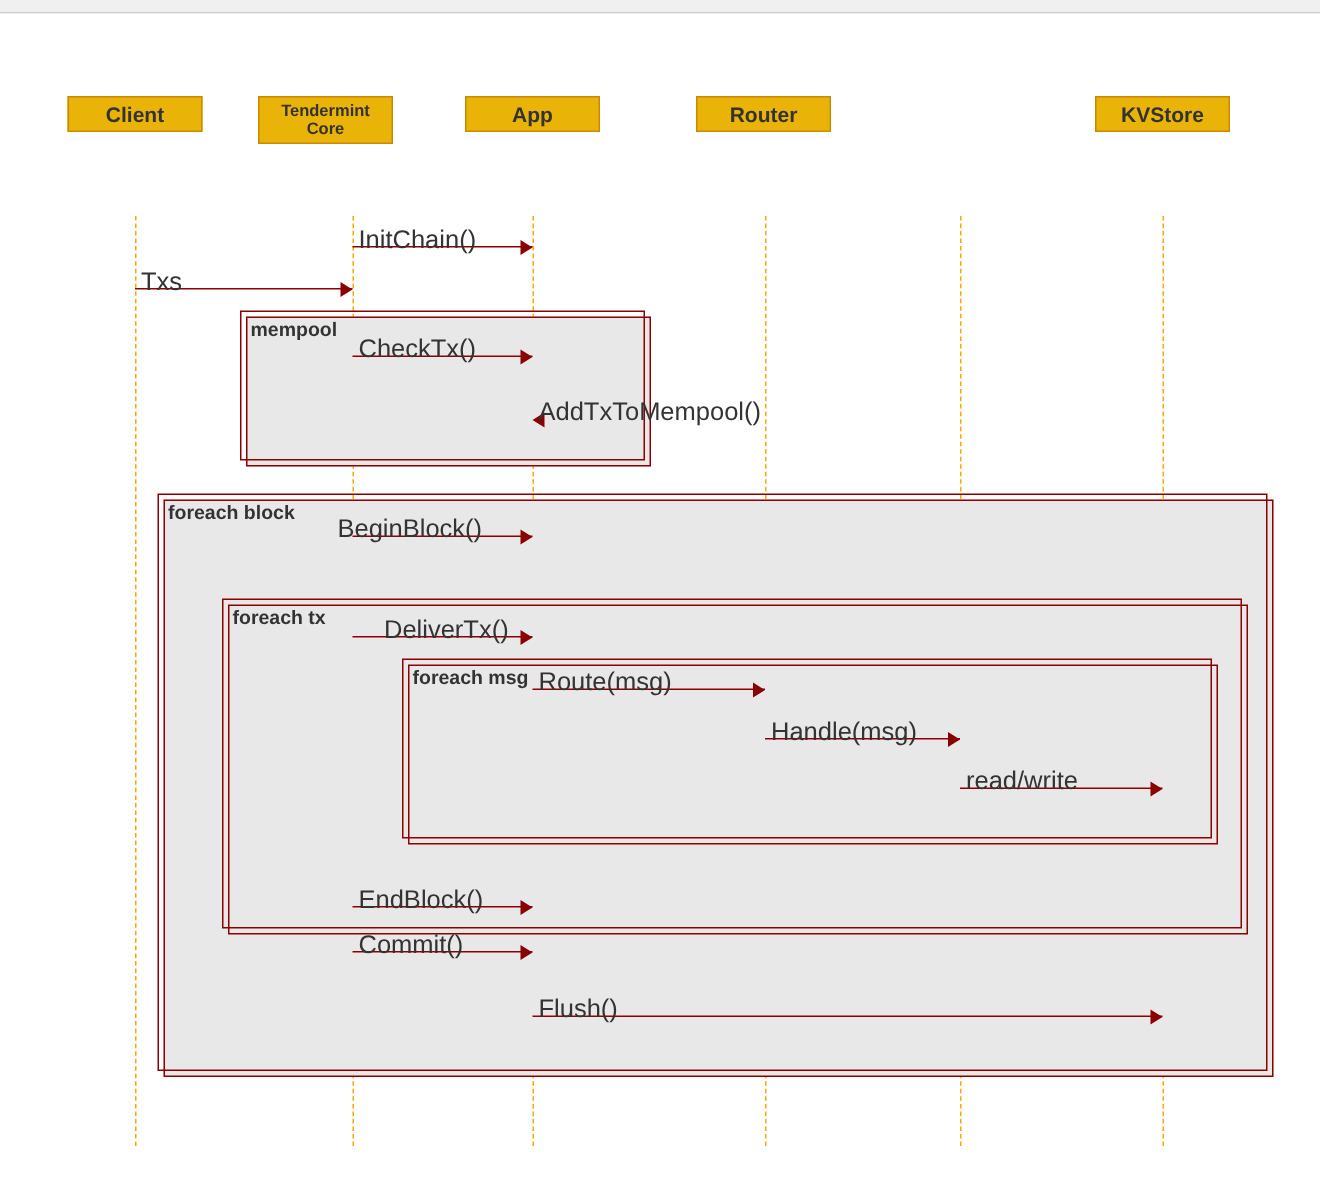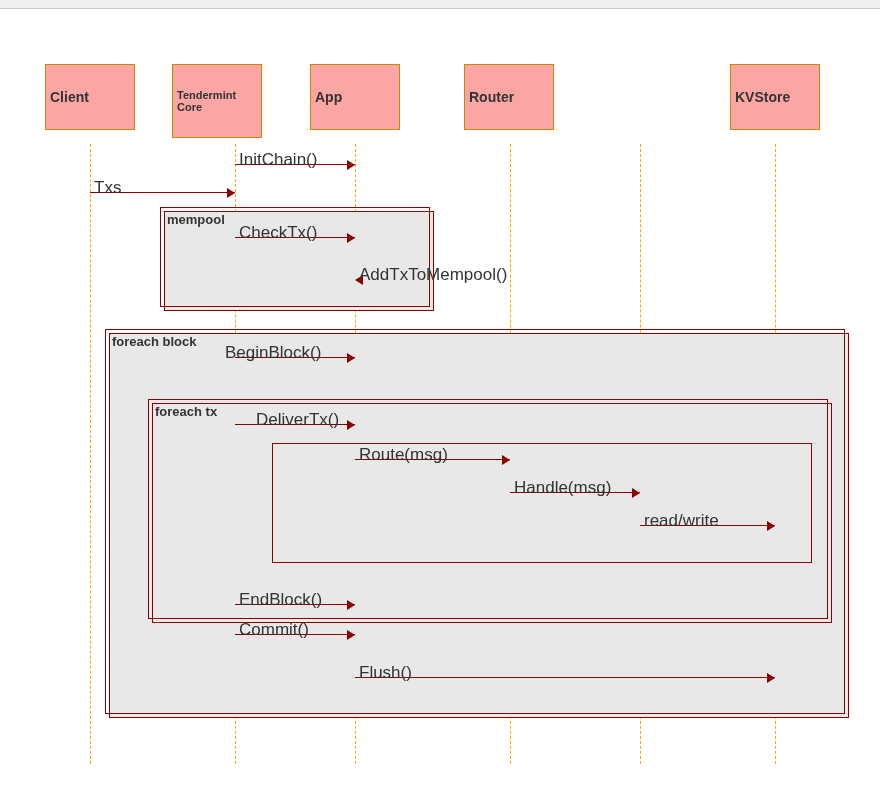--- a/index.html
+++ b/index.html
@@ -20,27 +20,27 @@
     .diagram-container {
       position: relative;
       width: 880px;
       height: 760px;
       background: #fff;
       overflow: hidden;
     }
     
     .actor-box {
       position: absolute;
-      background: #fca5a5;
+      background: #eab308;
       border: 1.5px solid #cc8800;
-      text-align: left;
+      text-align: center;
       font-size: 14px;
       font-weight: bold;
       color: #333;
-      padding: 24px 4px;
+      padding: 3px 4px;
       width: 90px;
       cursor: default;
     }
     
     .lifeline {
       position: absolute;
       border-left: 1.5px dashed orange;
       top: 135px;
       height: 620px;
     }
@@ -122,20 +122,23 @@
     </div>
     <div class="frame-shadow" style="left: 109px; top: 324px; width: 740px; height: 385px; z-index: 1;"></div>
     <div class="frame" style="left: 105px; top: 320px; width: 740px; height: 385px; z-index: 2;">
       <div class="frame-label" style="top: 4px; left: 6px;">foreach block</div>
     </div>
     <div class="frame-shadow" style="left: 152px; top: 394px; width: 680px; height: 220px; z-index: 1;"></div>
     <div class="frame" style="left: 148px; top: 390px; width: 680px; height: 220px; z-index: 2;">
       <div class="frame-label" style="top: 4px; left: 6px; text-align: right;">foreach tx</div>
     </div>
     <div class="frame-shadow" style="left: 272px; top: 434px; width: 540px; height: 120px; z-index: 1;"></div>
+    <div class="frame" style="left: 268px; top: 430px; width: 540px; height: 120px; z-index: 2;">
+      <div class="frame-label" style="top: 4px; left: 6px;">foreach msg</div>
+    </div>
     <div class="arrow" style="z-index: 10; left: 235px; top: 155px; width: 120px;"></div>
     <div class="arrow-label" style="z-index: 11; left: 239px; top: 141px;">InitChain()</div>
     <div class="arrow" style="z-index: 10; left: 90px; top: 183px; width: 145px;"></div>
     <div class="arrow-label" style="z-index: 11; left: 94px; top: 169px;">Txs</div>
     <div class="arrow" style="z-index: 10; left: 235px; top: 228px; width: 120px;"></div>
     <div class="arrow-label" style="z-index: 11; left: 239px; top: 214px;">CheckTx()</div>
     <div class="arrow arrow-rtl" style="z-index: 10; left: 355px; top: 270px; --rtl: 1; background: rgb(139, 0, 0); --no-after: 1;"></div>
     <div class="arrow-label" style="z-index: 11; left: 359px; top: 256px;">AddTxToMempool()</div>
     <div class="arrow" style="z-index: 10; left: 235px; top: 348px; width: 120px;"></div>
     <div class="arrow-label" style="z-index: 11; left: 225px; top: 334px;">BeginBlock()</div>

